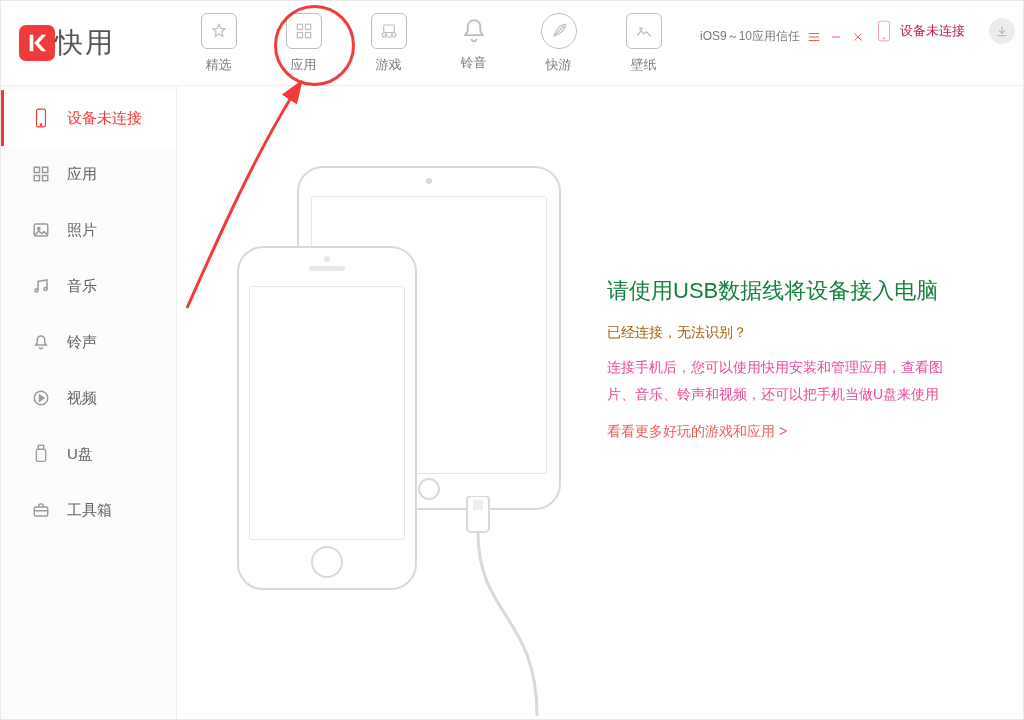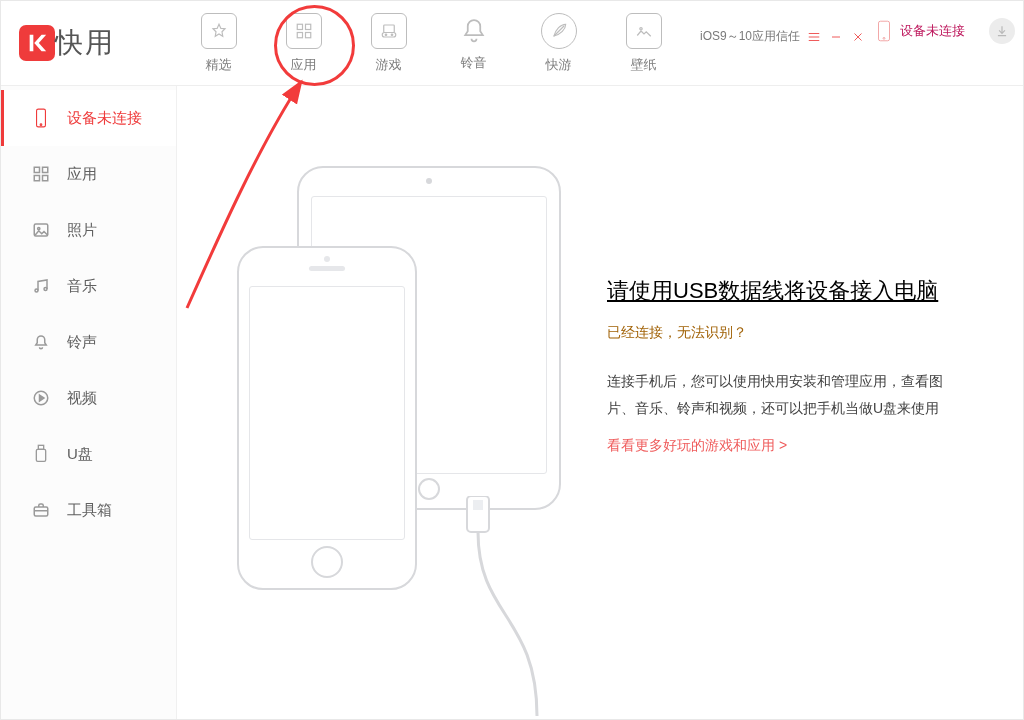--- a/index.html
+++ b/index.html
@@ -31,23 +31,23 @@
 .tablet-cam{position:absolute;left:50%;top:10px;width:6px;height:6px;border-radius:50%;background:#d7d8db;transform:translateX(-50%);}
 .tablet-home{position:absolute;left:50%;bottom:8px;width:18px;height:18px;border:2px solid #d7d8db;border-radius:50%;transform:translateX(-50%);}
 .tablet-scr{position:absolute;left:12px;right:12px;top:28px;bottom:34px;border:1px solid #e5e6e9;border-radius:3px;}
 .phone{position:absolute;left:0;top:80px;width:176px;height:340px;border:2px solid #d7d8db;border-radius:26px;background:#fff;}
 .phone-spk{position:absolute;left:50%;top:18px;width:36px;height:5px;border-radius:3px;background:#e6e7ea;transform:translateX(-50%);}
 .phone-cam{position:absolute;left:50%;top:8px;width:6px;height:6px;border-radius:50%;background:#e6e7ea;transform:translateX(-50%);}
 .phone-home{position:absolute;left:50%;bottom:10px;width:28px;height:28px;border:2px solid #d7d8db;border-radius:50%;transform:translateX(-50%);}
 .phone-scr{position:absolute;left:10px;right:10px;top:38px;bottom:48px;border:1px solid #e5e6e9;border-radius:3px;}
 .cable{position:absolute;left:200px;top:330px;width:120px;height:220px;}
 .copy{margin-top:190px;margin-left:40px;}
-.h1{font-size:22px;color:#000000;text-decoration:underline;}
+.h1{font-size:22px;color:#15803d;}
 .link{color:#a16207;font-size:14px;margin-top:18px;cursor:pointer;}
-.desc{font-size:14px;color:#404040;line-height:1.9;margin-top:26px;max-width:340px;}
+.desc{font-size:14px;color:#ec4899;line-height:1.9;margin-top:12px;max-width:340px;}
 .link2{color:#ef5b5b;font-size:14px;margin-top:16px;cursor:pointer;}
 
 .anno-circle{position:absolute;left:273px;top:4px;width:75px;height:75px;border:3px solid #f23b3b;border-radius:50%;pointer-events:none;z-index:20;}
 .anno-arrow{position:absolute;left:178px;top:75px;width:140px;height:240px;pointer-events:none;z-index:20;}
 svg{display:block;}
 </style>
 </head>
 <body>
 
 <div class="header">

